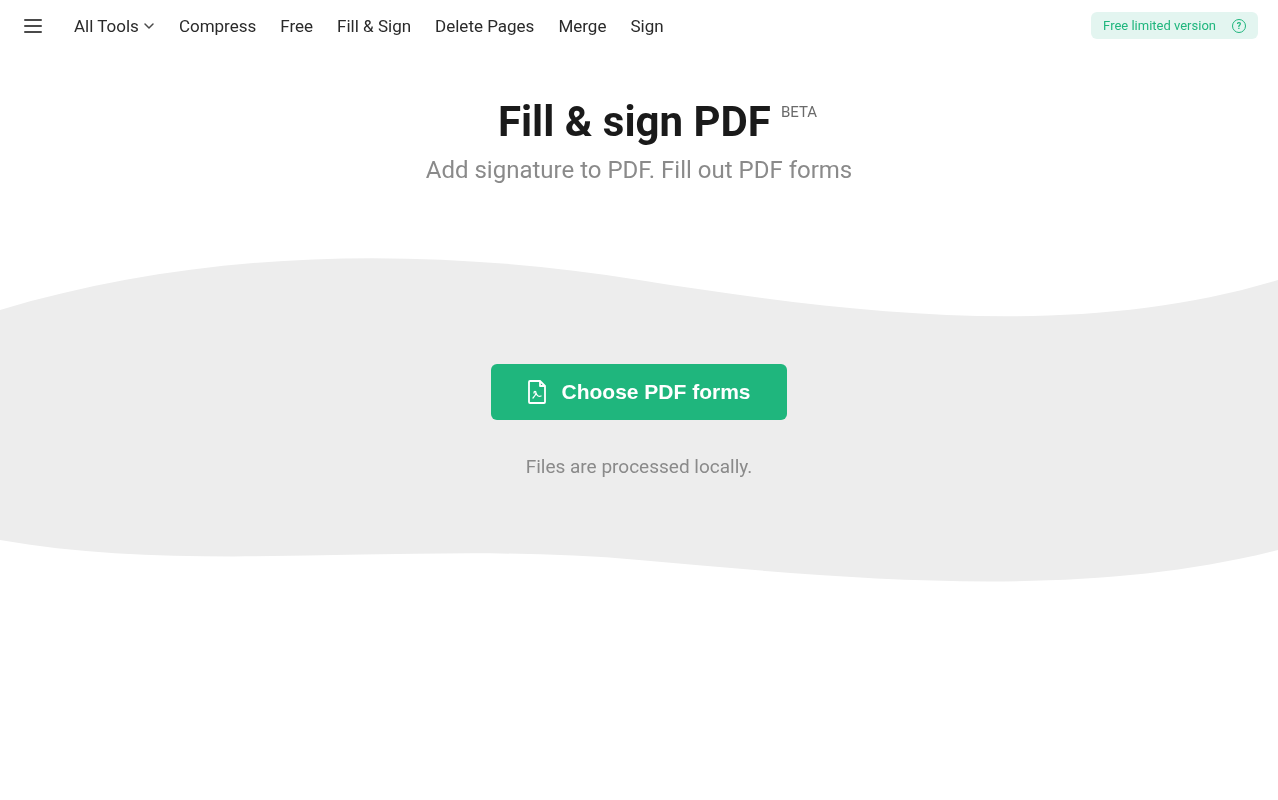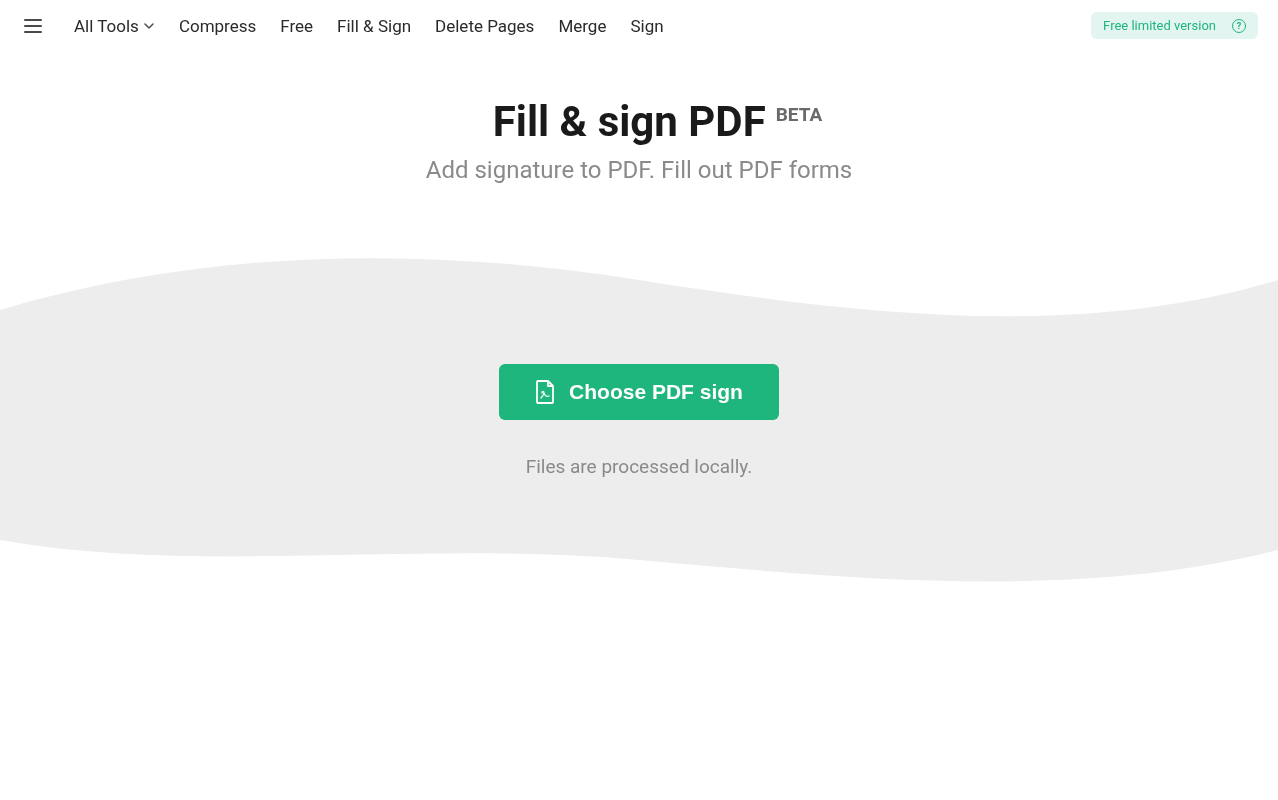--- a/index.html
+++ b/index.html
@@ -91,22 +91,22 @@
     .page-title {
       font-size: 42px;
       font-weight: 700;
       color: #1a1a1a;
       display: inline-flex;
       align-items: flex-start;
       gap: 10px;
       margin-left: 37px;
     }
     .beta-tag {
-      font-size: 19px;
-      font-weight: 700;
+      font-size: 15px;
+      font-weight: 400;
       color: #6a6a6a;
       margin-top: 6px;
     }
     .subtitle {
       font-size: 24px;
       color: #8a8a8a;
       margin-top: 10px;
       font-weight: 400;
     }
     
@@ -203,19 +203,19 @@
   </svg>
   <div class="wave-content">
     <button class="choose-btn">
       <span class="pdf-icon">
         <svg viewBox="0 0 20 24" width="20" height="24">
           <path d="M3 1 L13 1 L18 6 L18 22 C18 22.5 17.5 23 17 23 L3 23 C2.5 23 2 22.5 2 22 L2 2 C2 1.5 2.5 1 3 1 Z" fill="none" stroke="#ffffff" stroke-width="1.8" stroke-linejoin="round"></path>
           <path d="M13 1 L13 6 L18 6" fill="none" stroke="#ffffff" stroke-width="1.8" stroke-linejoin="round"></path>
           <path d="M7 13 C7 11 9 11 9 13 C9 15 7 17 6 18 M9 13 C10 16 12 17 14 16" fill="none" stroke="#ffffff" stroke-width="1.3" stroke-linecap="round"></path>
         </svg>
       </span>
-      <span>Choose PDF sign</span>
+      <span>Choose PDF forms</span>
     </button>
     <div class="info-text">
       <div>Files are processed locally.</div>
     </div>
   </div>
 </div>
 
 </body></html>

